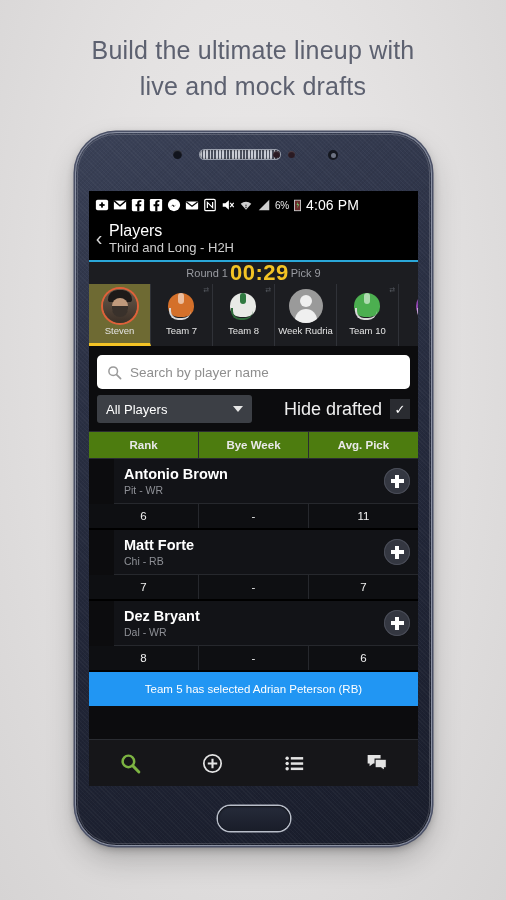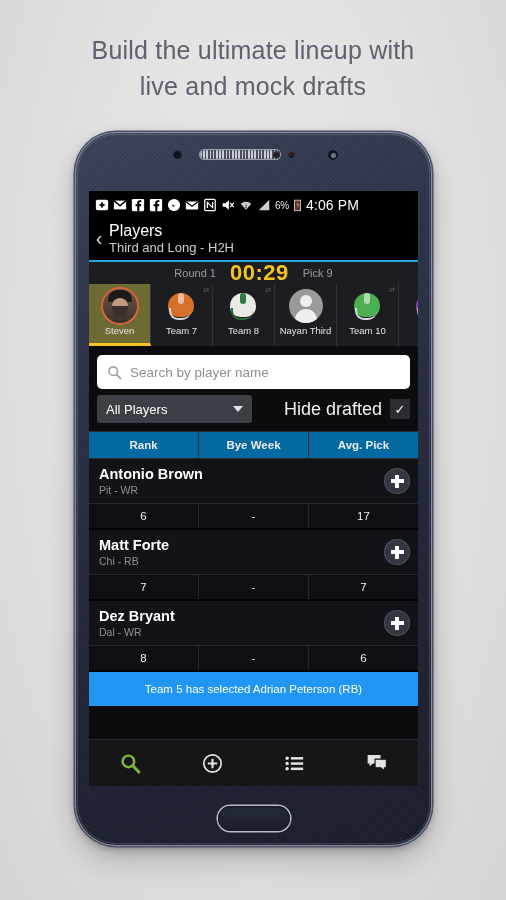--- a/index.html
+++ b/index.html
@@ -73,21 +73,21 @@
   .titlebar{background:#000;padding:2px 0 5px 0;position:relative;display:flex;align-items:flex-start;}
   .backchev{width:20px;flex:0 0 auto;color:#d8d8d8;font-size:20px;line-height:34px;text-align:center;}
   .titletxt{flex:1 1 auto;}
   .t-main{color:#fff;font-size:16px;line-height:19px;}
   .t-sub{color:#cfcfcf;font-size:13px;line-height:15px;}
   .accentline{height:2px;background:#2aa7d8;}
 
   
   .draftinfo{
     background:#1c1d21;height:22px;display:flex;align-items:center;
-    justify-content:center;gap:14px;
+    justify-content:center;gap:2px;
   }
   .di-round,.di-pick{color:#9a9ca2;font-size:11px;}
   .di-timer{color:#f3c324;font-size:22px;font-weight:bold;letter-spacing:.5px;}
 
   .teamstrip{background:#1c1d21;display:flex;height:62px;overflow:hidden;}
   .team{
     width:62px;flex:0 0 auto;position:relative;
     display:flex;flex-direction:column;align-items:center;justify-content:flex-start;
     padding-top:5px;border-right:1px solid #303238;box-sizing:border-box;
   }
@@ -122,26 +122,26 @@
     display:flex;align-items:center;justify-content:space-between;padding:0 9px;
     box-sizing:border-box;
   }
   .dropdown span{color:#fff;font-size:13px;}
   .caret{width:0;height:0;border-left:5px solid transparent;border-right:5px solid transparent;border-top:6px solid #e6e6e6;}
   .hidedraft{margin-left:auto;display:flex;align-items:center;gap:8px;}
   .hidedraft .lbl{color:#f0f0f0;font-size:18px;}
   .chk{width:20px;height:20px;background:#2a2c31;display:flex;align-items:center;justify-content:center;color:#fff;font-size:13px;}
 
   
-  .thead{display:flex;background:#0369a1;border-top:1px solid #2a2c31;border-bottom:1px solid #2a2c31;}
+  .thead{display:flex;background:#4d7c0f;border-top:1px solid #2a2c31;border-bottom:1px solid #2a2c31;}
   .thead div{flex:1 1 0;text-align:center;color:#e9e9e9;font-size:11.5px;padding:7px 0;font-weight:bold;}
   .thead div + div{border-left:1px solid #2a2c31;}
 
   
-  .prow{background:#121317;position:relative;padding:7px 10px 6px 10px;border-bottom:1px solid #26282d;}
+  .prow{background:#121317;position:relative;padding:7px 10px 6px 10px;border-bottom:1px solid #26282d;margin-left:25px;}
   .pname{color:#fff;font-size:14.5px;font-weight:bold;line-height:17px;}
   .pmeta{color:#8e9096;font-size:10.5px;line-height:14px;}
   .addbtn{
     position:absolute;right:8px;top:50%;margin-top:-13px;width:26px;height:26px;border-radius:50%;
     background:#343741;display:flex;align-items:center;justify-content:center;
     box-shadow:inset 0 0 0 1px #4a4d58;
   }
   .plus{position:relative;width:13px;height:13px;}
   .plus:before,.plus:after{content:"";position:absolute;background:#fff;}
   .plus:before{left:0;top:4.5px;width:13px;height:4px;}
@@ -268,21 +268,21 @@
             <span class="mask" style="border-color:#2f6b3a"></span>
             <span class="stripe" style="background:#2f7a40"></span>
         </div>
         <div class="tlabel">Team 8</div>
       </div>
       <div class="team">
         <div class="avatar silh">
           <span class="h"></span>
             <span class="b"></span>
         </div>
-        <div class="tlabel">Nayan Third</div>
+        <div class="tlabel">Week Rudria</div>
       </div>
       <div class="team">
         <span class="swap">⇄</span>
         <div class="avatar helmet">
           <span class="shell" style="background:#4caf50"></span>
             <span class="mask"></span>
             <span class="stripe"></span>
         </div>
         <div class="tlabel">Team 10</div>
       </div>
@@ -326,21 +326,21 @@
     <div class="prow">
       <div class="pname">Antonio Brown</div>
       <div class="pmeta">Pit - WR</div>
       <div class="addbtn">
           <span class="plus"></span>
         </div>
     </div>
     <div class="srow">
       <div>6</div>
       <div>-</div>
-      <div>17</div>
+      <div>11</div>
     </div>
 
     <div class="prow">
       <div class="pname">Matt Forte</div>
       <div class="pmeta">Chi - RB</div>
       <div class="addbtn">
           <span class="plus"></span>
         </div>
     </div>
     <div class="srow">

